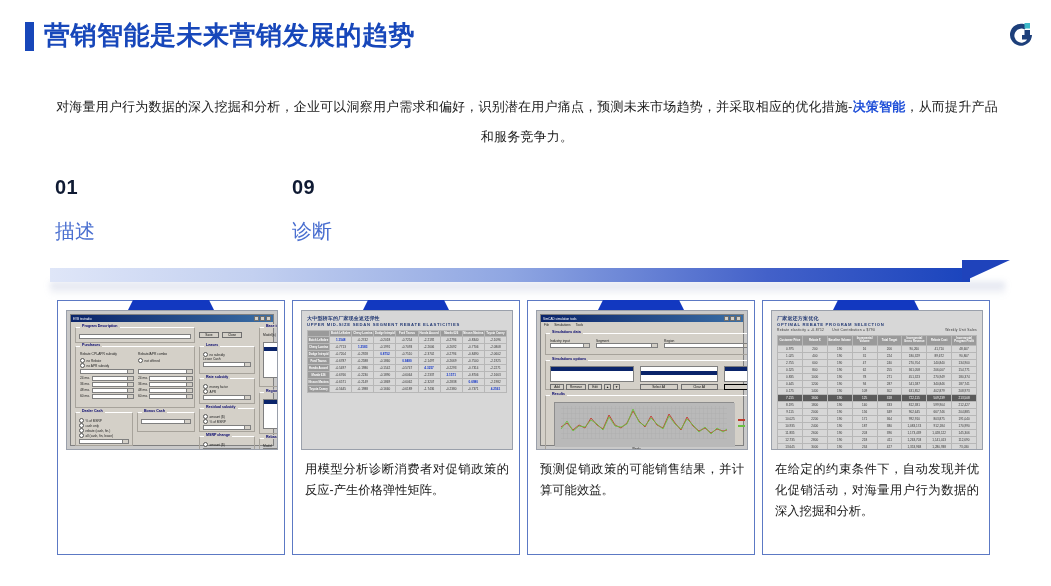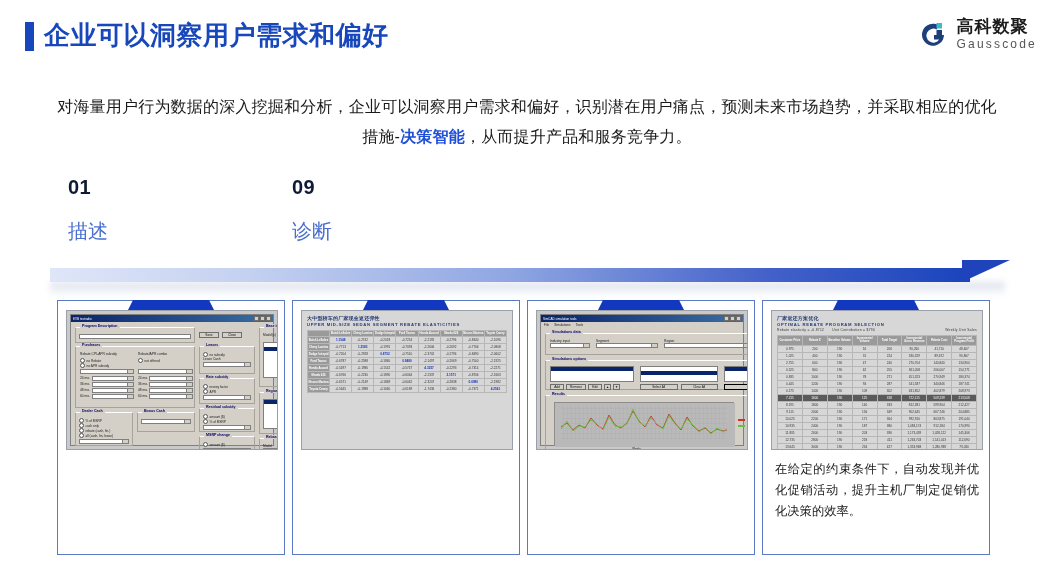--- a/index.html
+++ b/index.html
@@ -24,21 +24,21 @@
   }
   .logo { position: absolute; right: 14px; top: 18px; display: flex; align-items: center; gap: 7px; }
   .logo-mark { width: 32px; height: 32px; position: relative; flex: none; }
   .logo-words { display: flex; flex-direction: column; line-height: 1; }
   .logo-cn { font-size: 17px; font-weight: bold; color: #1b1b1b; letter-spacing: 1px; }
   .logo-en { font-size: 12px; color: #555; letter-spacing: 2.2px; margin-top: 3px; }
 
   
   .para {
     position: absolute; left: 52px; top: 92px; width: 950px;
-    text-align: center; font-size: 16px; color: #1a1a1a;
+    text-align: center; font-size: 13px; color: #1a1a1a;
     line-height: 30px; letter-spacing: 0.2px;
   }
   .para .hl { color: #1f4fd8; font-weight: bold; }
 
   
   .steps { position: absolute; left: 0; top: 176px; width: 1051px; height: 74px; }
   .step { position: absolute; top: 0; }
   .step-num { font-size: 20px; font-weight: bold; color: #0f1a33; letter-spacing: 0.5px; }
   .step-label { margin-top: 19px; font-size: 20px; color: #4a6fd0; }
 
@@ -125,43 +125,39 @@
   .legend-row { display: flex; align-items: center; gap: 2px; font-size: 2.9px; color: #222; }
   .legend-row s { display: block; width: 7px; height: 2px; text-decoration: none; }
 </style>
 </head>
 <body>
 
 <div class="slide">
 
   <div class="header">
     <div class="title-accent"></div>
-    <div class="title-text">企业可以洞察用户需求和偏好</div>
+    <div class="title-text">营销智能是未来营销发展的趋势</div>
 
     <div class="logo">
       <div class="logo-mark">
         <svg width="32" height="32" viewBox="0 0 32 32">
           <path d="M22 7.5 A11 11 0 1 0 27 17 L17 17 L17 21.5 L22.2 21.5 A7 7 0 1 1 19.6 11.4 Z" fill="#1d3f7a"></path>
           <rect x="19.5" y="5" width="5.5" height="5.5" fill="#3fb9c9"></rect>
           <rect x="19.5" y="12" width="5.5" height="5.5" fill="#1d3f7a"></rect>
         </svg>
       </div>
-      <div class="logo-words">
-        <div class="logo-cn">高科数聚</div>
-        <div class="logo-en">Gausscode</div>
-      </div>
     </div>
   </div>
 
   <div class="para">
     <span>对海量用户行为数据的深入挖掘和分析，企业可以洞察用户需求和偏好，识别潜在用户痛点，预测未来市场趋势，并采取相应的优化措施-</span><span class="hl">决策智能</span><span>，从而提升产品和服务竞争力。</span>
   </div>
 
   <div class="steps">
-    <div class="step" style="left:68px">
+    <div class="step" style="left:55px">
       <div class="step-num">01</div>
       <div class="step-label">描述</div>
     </div>
     <div class="step" style="left:292px">
       <div class="step-num">09</div>
       <div class="step-label">诊断</div>
     </div>
   </div>
 
   <div class="arrow-wrap">
@@ -432,20 +428,21 @@
                 <td class="">-0.6189</td>
                 <td class="">-1.7436</td>
                 <td class="">-0.2380</td>
                 <td class="">-0.7371</td>
                 <td class="dg">4.2561</td>
               </tr>
             </tbody>
           </table>
       </div>
     </div>
+    <div class="caption">用模型分析诊断消费者对促销政策的反应-产生价格弹性矩阵。</div>
   </div>
 
   <div class="card" style="left:527px">
     <div class="card-tab"></div>
     <div class="shot">
       <div class="win">
         <div class="win-title">
           <span class="t">SimCAD simulation tools</span>
           <span class="btns">
               <i></i>
@@ -532,20 +529,21 @@
                 <s style="background:#6abf40"></s>
                 <span>Dodge Caravan actual</span>
               </div>
             </div>
             <div class="lbl" style="position:absolute;left:86px;top:51px;font-size:3px">Weeks</div>
 
           </div>
         </div>
       </div>
     </div>
+    <div class="caption">预测促销政策的可能销售结果，并计算可能效益。</div>
   </div>
 
   <div class="card" style="left:762px">
     <div class="card-tab"></div>
     <div class="shot">
       <div class="tbl-shot">
         <div class="tbl-h1">厂家返还方案优化</div>
         <div class="tbl-h2">OPTIMAL REBATE PROGRAM SELECTION</div>
         <div class="tbl-h3">
           <span>Rebate elasticity = -0.8712</span>
@@ -711,16 +709,16 @@
                 <td>234</td>
                 <td>427</td>
                 <td>1,353,968</td>
                 <td>1,280,938</td>
                 <td>73,030</td>
               </tr>
             </tbody>
           </table>
       </div>
     </div>
-    <div class="caption">在给定的约束条件下，自动发现并优化促销活动，提升主机厂制定促销优化决策的效率。</div>
+    <div class="caption">在给定的约束条件下，自动发现并优化促销活动，对海量用户行为数据的深入挖掘和分析。</div>
   </div>
 
 </div>
 
 </body></html>

